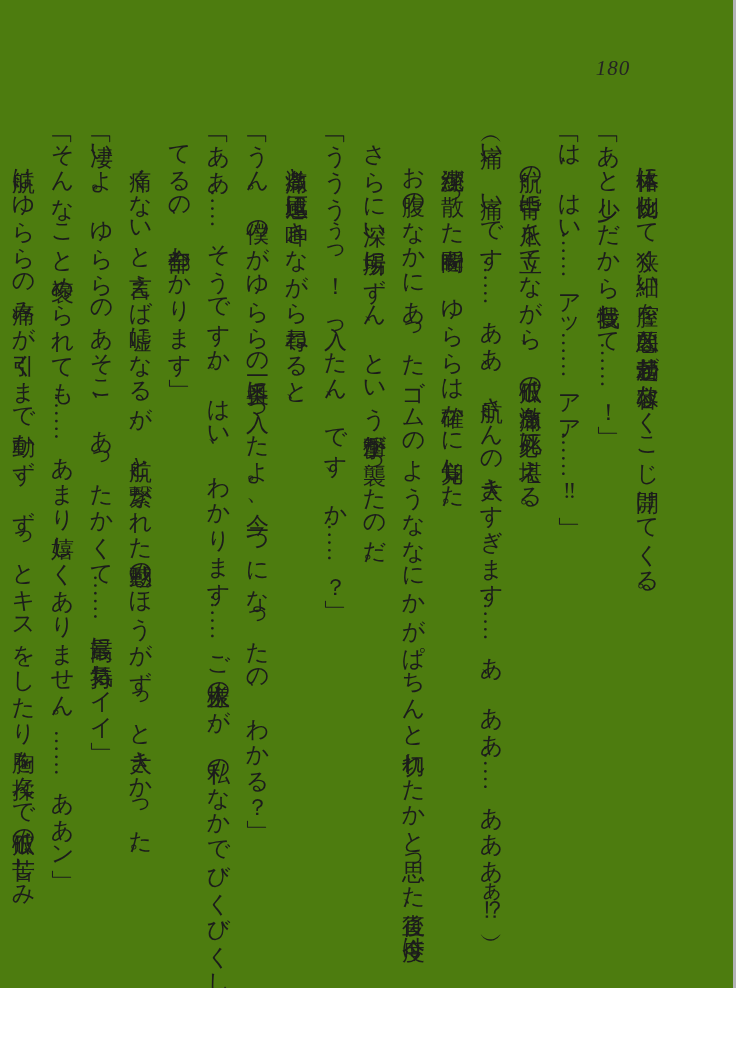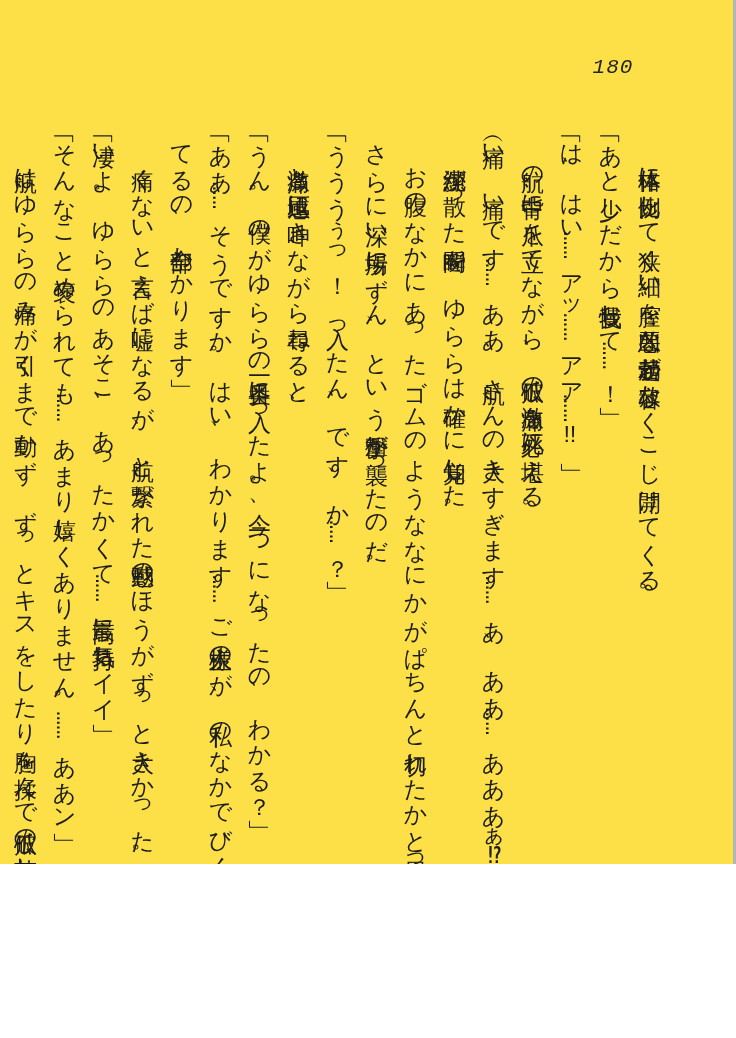--- a/index.html
+++ b/index.html
@@ -2,24 +2,24 @@
 <html lang="ja"><head>
 <meta charset="utf-8">
 <style>
   html, body {
     margin: 0;
     padding: 0;
   }
   .scan-page {
     position: relative;
     width: 736px;
-    height: 864px;
-    background: #fde047;
+    height: 988px;
+    background: #4d7c0f;
     overflow: hidden;
-    font-family: Liberation Mono, monospace;
+    font-family: Liberation Serif, serif;
   }
   .page-edge-line {
     position: absolute;
     top: 0;
     right: 0;
     width: 3px;
     height: 100%;
     background: #b3b3b8;
   }
   .page-number {

